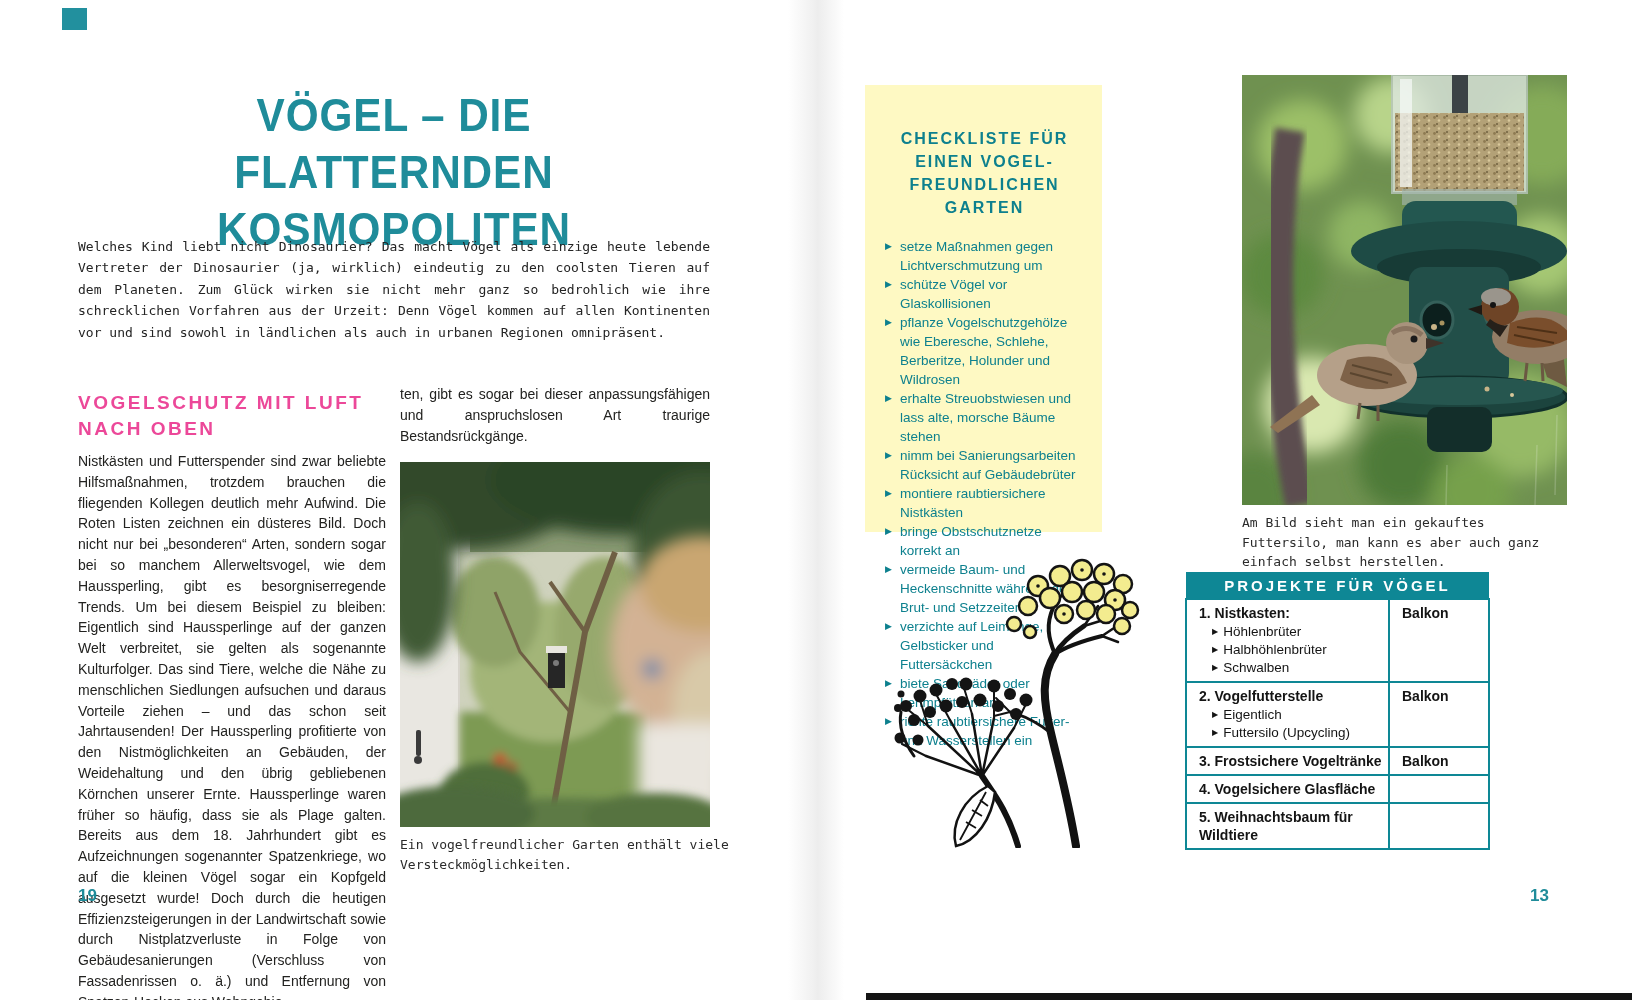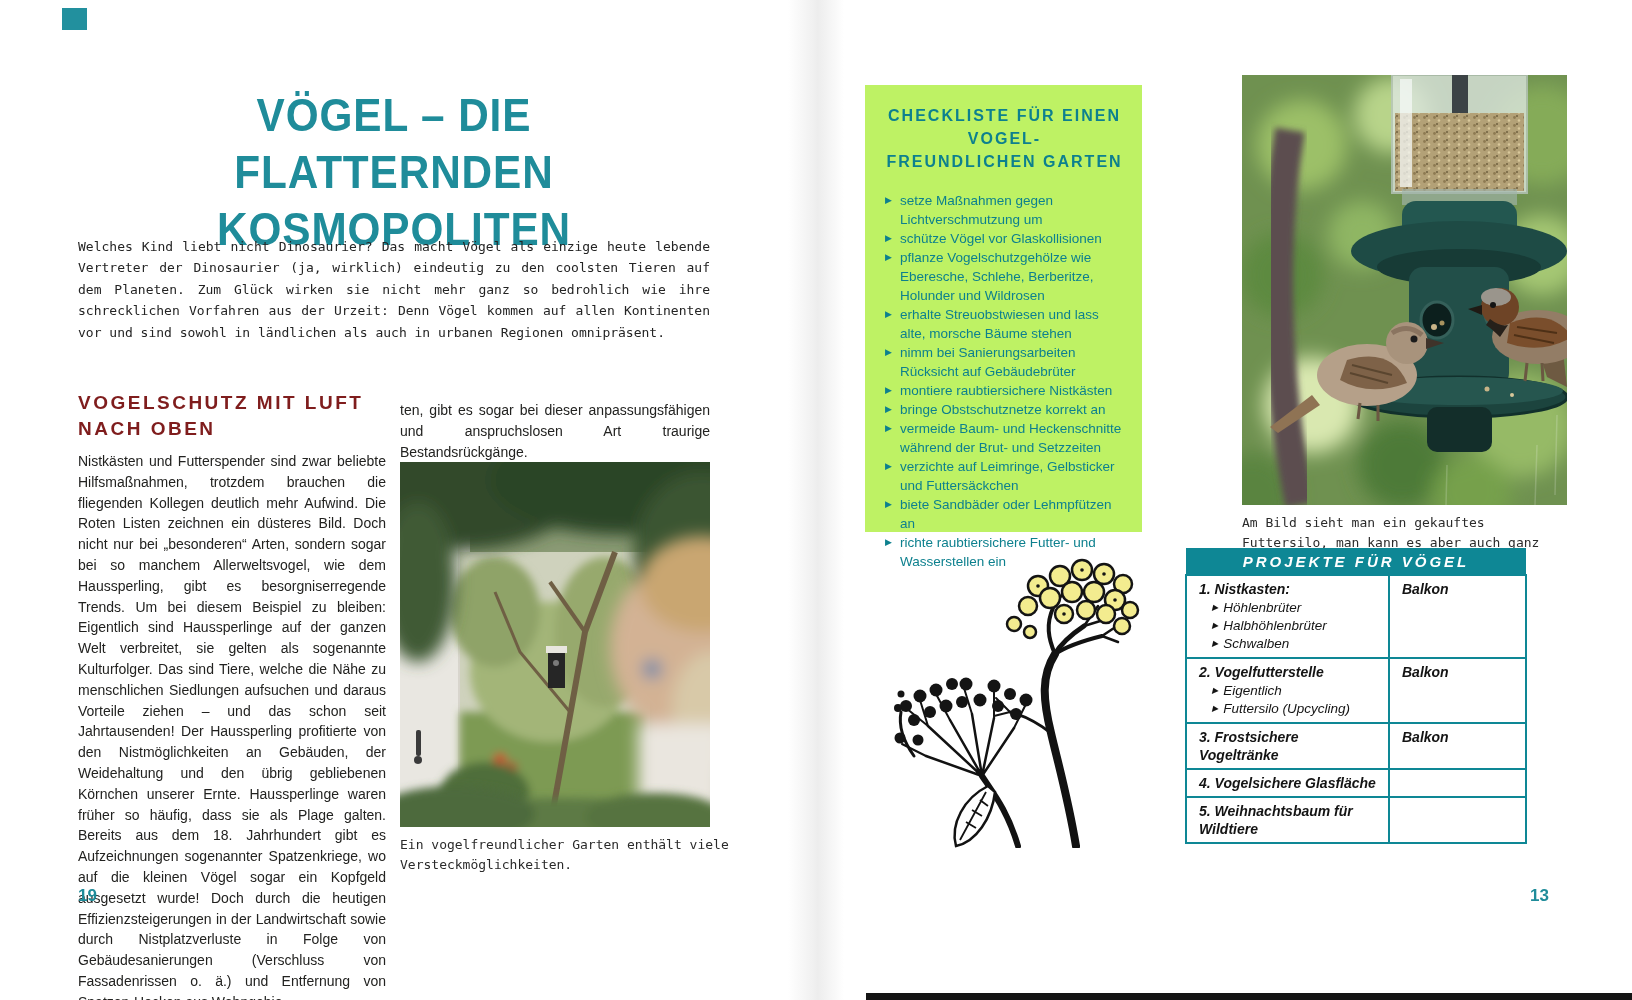--- a/index.html
+++ b/index.html
@@ -16,42 +16,42 @@
   .chapter-tab { left:62px; top:8px; width:25px; height:22px; background:#22909e; }
   .bottom-strip { left:866px; top:993px; width:766px; height:7px; background:#141414; }
 
   
   .title { left:78px; top:86px; width:632px; text-align:center; color:#1f8c9a;
     font-weight:bold; font-size:47px; line-height:57px; letter-spacing:1px;
     transform:scaleX(0.9); transform-origin:50% 0; }
   .intro { left:78px; top:236px; width:632px;
     font-family:"DejaVu Sans Mono", monospace; font-size:13px; line-height:21.4px;
     text-align:justify; color:#242424; }
-  h2.section { left:78px; top:390px; width:305px; color:#7f1d1d;
+  h2.section { left:78px; top:390px; width:305px; color:#ec4899;
     font-size:19px; line-height:26px; letter-spacing:2.5px; font-weight:bold; }
   .bodytext { font-size:14px; line-height:20.8px; text-align:justify; color:#222220; }
   .col1-text { left:78px; top:451px; width:308px; }
-  .col2-text { left:400px; top:400px; width:310px; }
+  .col2-text { left:400px; top:384px; width:310px; }
   .garden-fig { left:400px; top:462px; width:360px; }
   .caption { font-family:"DejaVu Sans Mono", monospace; font-size:13px; line-height:19.5px; color:#2b2b2b; margin-top:8px; }
   .pagenum { font-size:17px; font-weight:bold; color:#1f8c9a; }
   .pagenum-left { left:78px; top:886px; }
   .pagenum-right { left:1530px; top:886px; }
 
   
-  .checklist { left:865px; top:85px; width:277px; height:447px; background:#bef264; padding:19px 18px 0 20px; }
+  .checklist { left:865px; top:85px; width:237px; height:447px; background:#fef9c3; padding:42px 18px 0 20px; }
   .checklist h3 { color:#0d808e; text-align:center; font-size:16px; line-height:23px; letter-spacing:2px; font-weight:bold; margin-bottom:18px; }
   .checklist ul { list-style:none; }
   .checklist li { display:flex; gap:8px; color:#0d808e; font-size:13.5px; line-height:19px; }
   .checklist .arrow { font-size:9px; line-height:19px; flex:0 0 auto; }
 
   .feeder-fig { left:1242px; top:75px; width:325px; }
   .plant { left:868px; top:548px; width:272px; height:300px; }
 
-  table.projects { left:1185px; top:548px; width:342px; border-collapse:collapse; background:#fff;font-style:italic; }
+  table.projects { left:1185px; top:572px; width:305px; border-collapse:collapse; background:#fff; }
   table.projects th { background:#0e8795; color:#fff; font-size:15px; letter-spacing:3px; font-weight:bold; padding:5px 4px 4px; text-align:center; }
   table.projects td { border:2px solid #0e8795; vertical-align:top; padding:4px 6px 4px 12px; }
   td.item-cell { width:203px; }
   .item-label { font-weight:bold; font-size:14px; line-height:18px; color:#141414; }
   .subitems { list-style:none; padding-left:13px; margin-top:1px; }
   .subitems li { display:flex; gap:5px; font-size:13.5px; line-height:18px; color:#141414; }
   .subitems .arrow { font-size:8px; line-height:18px; }
   td.loc-cell { font-weight:bold; font-size:14px; line-height:18px; color:#141414; }
 
   figure { display:block; }

